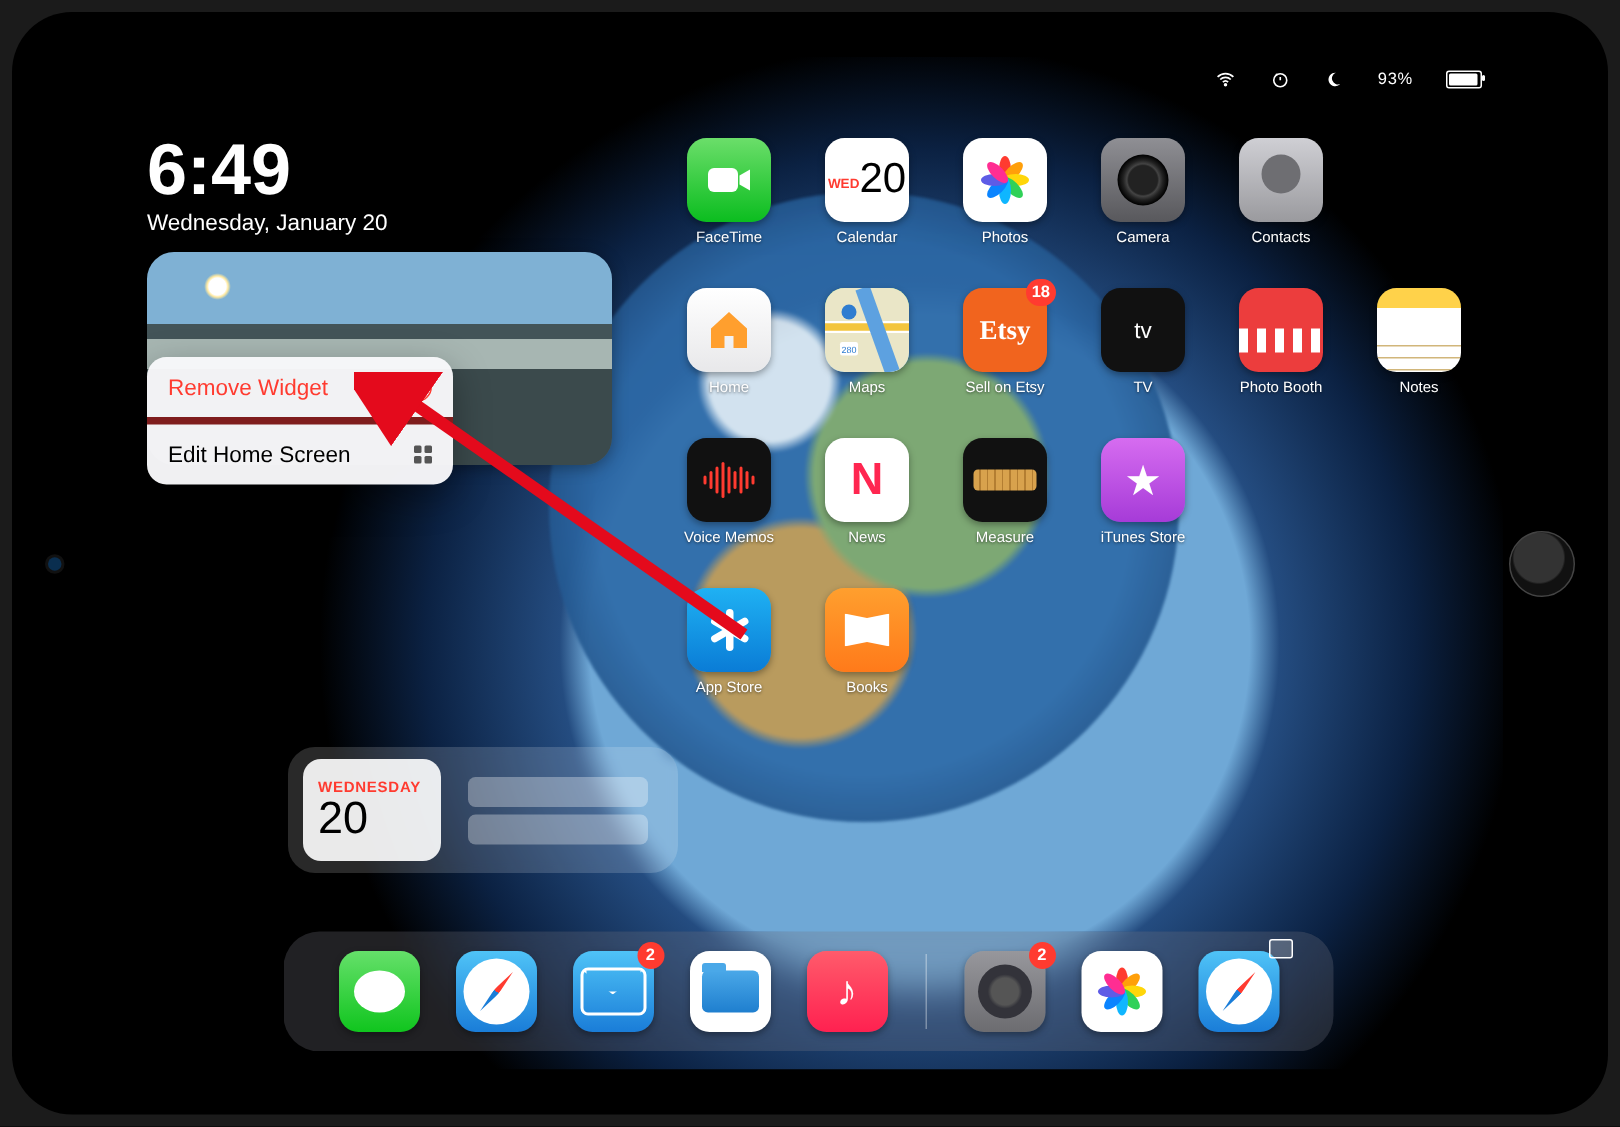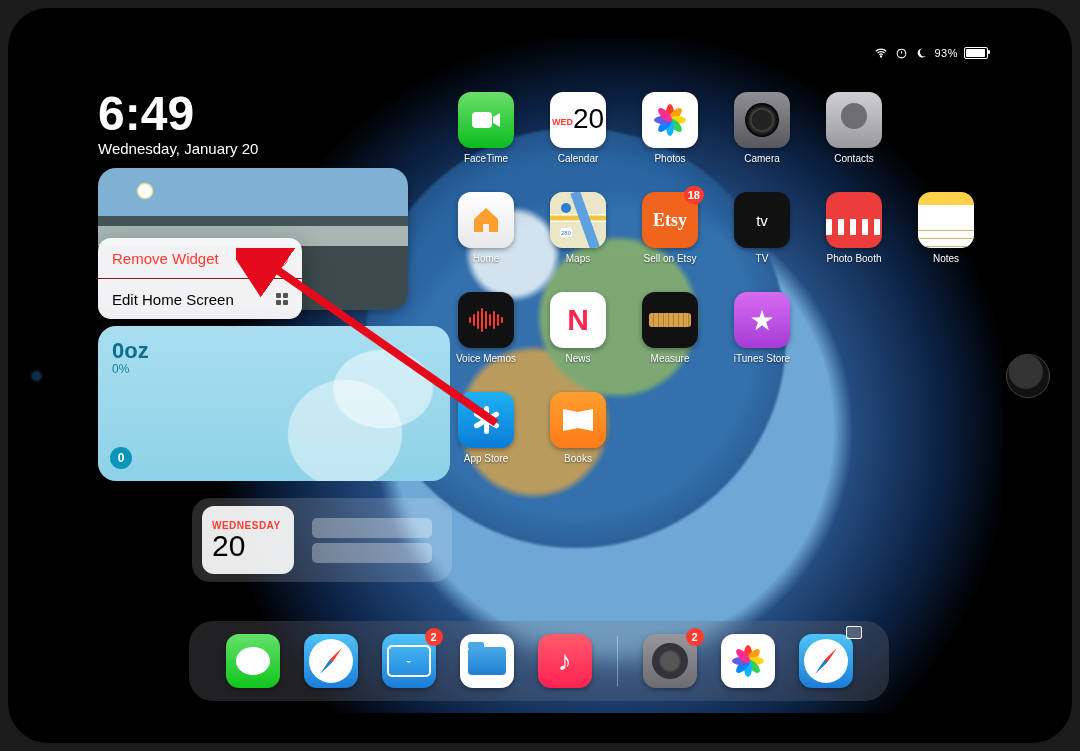--- a/index.html
+++ b/index.html
@@ -48,21 +48,21 @@
       radial-gradient(circle at 60% 45%, #7fa96a 0 22%, transparent 24%),
       radial-gradient(circle at 40% 70%, #c29a52 0 18%, transparent 20%),
       radial-gradient(circle at 50% 50%, #2d6aa8 0 60%, #0d2b52 100%);
     filter:blur(1px);
     opacity:.9;
   }
 
   
   .status{
     position:absolute;top:6px;left:14px;right:14px;height:18px;
-    display:flex;justify-content:flex-end;align-items:center;gap:6px;
+    display:flex;justify-content:flex-end;align-items:center;gap:22px;
     font-size:11px;font-weight:500;letter-spacing:.5px;
   }
   .status .s-icon{width:14px;height:14px;display:inline-flex;align-items:center;justify-content:center;color:#fff}
   .battery{display:inline-flex;align-items:center;gap:2px}
   .batt-body{width:22px;height:10px;border:1px solid #fff;border-radius:2px;position:relative}
   .batt-body::after{content:"";position:absolute;right:-3px;top:2px;width:2px;height:4px;background:#fff;border-radius:1px}
   .batt-fill{position:absolute;left:1px;top:1px;bottom:1px;background:#fff;border-radius:1px}
 
   
   .clockblk{position:absolute;left:22px;top:52px}
@@ -79,21 +79,21 @@
   .w-photo-sun{position:absolute;left:38px;top:14px;width:18px;height:18px;border-radius:50%;
     background:radial-gradient(circle,#fff 0 45%,#ffe9a0 55%,transparent 70%);filter:blur(.3px)}
   .w-photo-shore{position:absolute;left:0;right:0;top:48px;height:10px;background:#435458}
 
   .ctx-menu{
     position:absolute;left:22px;top:200px;width:204px;border-radius:13px;overflow:hidden;
     background:rgba(248,248,250,.97);color:#000;font-size:15px;
     box-shadow:0 8px 24px rgba(0,0,0,.35);
   }
   .ctx-row{display:flex;align-items:center;justify-content:space-between;height:40px;padding:0 14px}
-  .ctx-row + .ctx-row{border-top:1px solid #7f1d1d}
+  .ctx-row + .ctx-row{border-top:5px solid #7f1d1d}
   .ctx-row.remove{color:#ff3b30}
   .minus-icon{width:18px;height:18px;border:1.5px solid #ff3b30;border-radius:50%;position:relative}
   .minus-icon::after{content:"";position:absolute;left:3px;right:3px;top:50%;height:1.6px;background:#ff3b30;transform:translateY(-50%)}
   .grid-icon{display:grid;grid-template-columns:5px 5px;grid-template-rows:5px 5px;gap:2px}
   .grid-icon span{background:#555;border-radius:1px}
 
   .w-water{
     left:22px;top:288px;width:352px;height:155px;
     background:linear-gradient(#a9def0,#8ed2e7);
     color:#0a6f8f;padding:12px 14px;box-sizing:border-box;
@@ -266,26 +266,20 @@
         <span>Edit Home Screen</span>
         <span class="grid-icon">
             <span></span>
             <span></span>
             <span></span>
             <span></span>
           </span>
       </div>
     </div>
 
-    <div class="w-water">
-      <div class="water-amt">0oz</div>
-      <div class="water-pct">0%</div>
-      <div class="llama"></div>
-      <div class="water-badge">0</div>
-    </div>
 
     <div class="w-cal">
       <div class="cal-left">
         <span class="dow">WEDNESDAY</span>
         <span class="day">20</span>
       </div>
       <div>
         <div class="cal-evt"></div>
         <div class="cal-evt"></div>
       </div>

